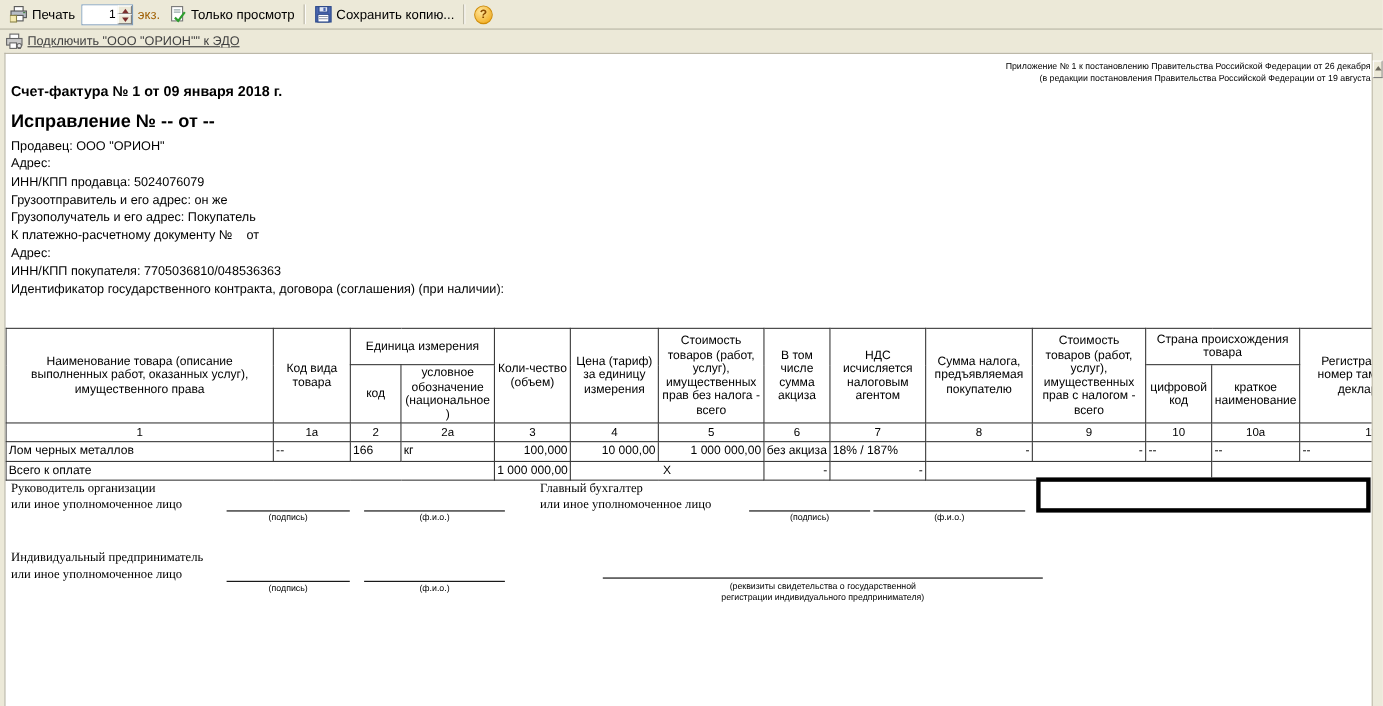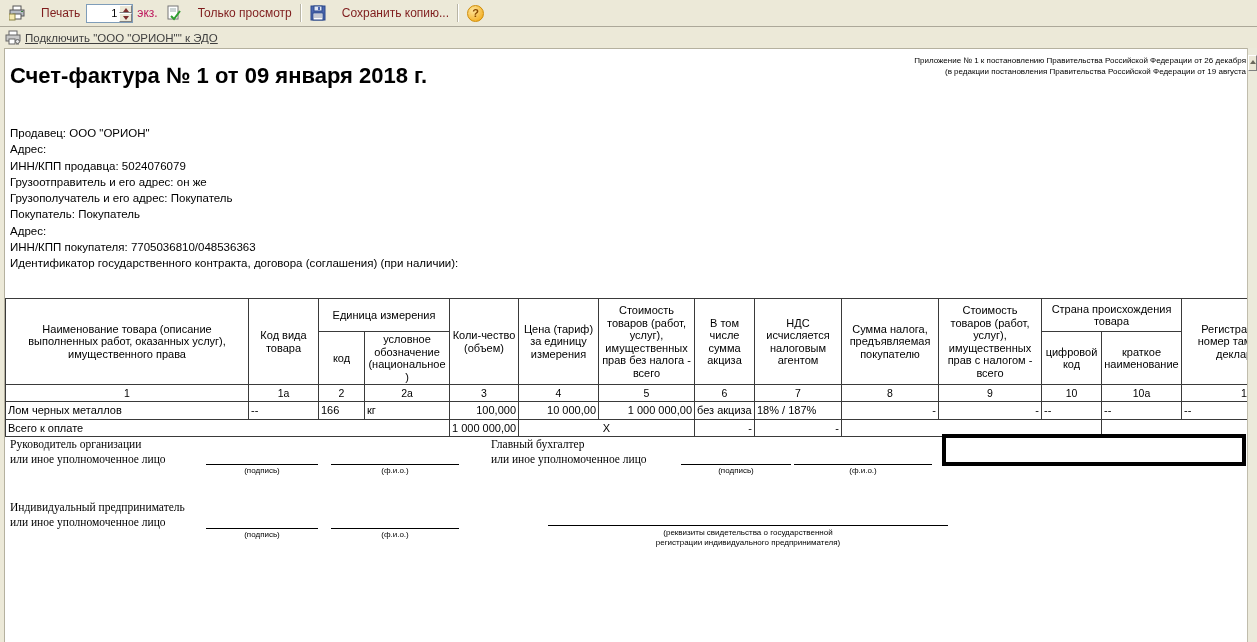--- a/index.html
+++ b/index.html
@@ -6,39 +6,39 @@
   body{
     width:1257px;height:642px;position:relative;overflow:hidden;
     background:#ece9d8;font-family:"Liberation Sans",sans-serif;color:#000;
   }
   
   .toolbar{
     position:absolute;left:0;top:0;width:1257px;height:27px;box-sizing:border-box;
     background:#ece9d8;border-bottom:1px solid #aca899;
     display:flex;align-items:center;padding-left:5px;
   }
-  .tb-btn{display:flex;align-items:center;gap:16px;padding:2px 4px;font-size:12px;color:#7f1d1d;cursor:default;}
-  .tb-label{font-size:12px;color:#be185d;padding:0 4px;}
+  .tb-btn{display:flex;align-items:center;gap:4px;padding:2px 4px;font-size:12px;color:#000000;cursor:default;}
+  .tb-label{font-size:12px;color:#a16207;padding:0 4px;}
   .sep{width:0;height:18px;border-left:1px solid #b9b5a5;border-right:1px solid #ffffff;margin:0 4px;}
   .spinbox{display:flex;align-items:stretch;background:#fff;border:1px solid #7f9db9;height:17px;margin-left:2px;}
   .spinbox input{width:28px;border:none;outline:none;font-size:11px;text-align:right;padding:0 2px;font-family:"Liberation Sans",sans-serif;}
   .spincol{display:flex;flex-direction:column;width:13px;}
   .spinbtn{flex:1;background:#ece9d8;border:1px solid;border-color:#fff #808080 #808080 #fff;position:relative;}
   .spinbtn .tri-up{position:absolute;left:3px;top:2px;width:0;height:0;border-left:3px solid transparent;border-right:3px solid transparent;border-bottom:4px solid #7b2c2c;}
   .spinbtn .tri-dn{position:absolute;left:3px;top:2px;width:0;height:0;border-left:3px solid transparent;border-right:3px solid transparent;border-top:4px solid #7b2c2c;}
   .help-btn{width:15px;height:15px;border-radius:50%;background:radial-gradient(circle at 35% 30%,#ffe59a,#f0a30a);
     border:1px solid #cf8c07;color:#8a4b00;font-size:11px;font-weight:bold;display:flex;align-items:center;justify-content:center;margin-left:4px;}
   
   .linkbar{position:absolute;left:0;top:27px;width:1257px;height:21px;background:#ece9d8;display:flex;align-items:center;padding-left:5px;gap:4px;box-sizing:border-box;}
   .edo-link{font-size:11.5px;color:#3f3f3f;text-decoration:underline;cursor:pointer;}
   
   .doc{position:absolute;left:4px;top:48px;width:1243px;height:594px;background:#fff;overflow:hidden;
        border-left:1px solid #b5b19f;border-top:1px solid #b5b19f;box-sizing:content-box;}
   .fineprint{position:absolute;right:2px;top:7px;text-align:right;font-size:8px;line-height:10.5px;color:#000;white-space:nowrap;}
-  .doc-title{position:absolute;left:5px;top:14px;font-size:22px;font-weight:bold;white-space:nowrap;}
+  .doc-title{position:absolute;left:5px;top:26px;font-size:13px;font-weight:bold;white-space:nowrap;}
   .doc-corr{position:absolute;left:5px;top:52px;font-size:16.5px;font-weight:bold;white-space:nowrap;}
   .details{position:absolute;left:5px;top:76px;font-size:11.5px;line-height:16.3px;white-space:nowrap;}
   
   .inv-table{position:absolute;left:0;top:249px;border-collapse:collapse;table-layout:fixed;width:1306px;font-size:11px;}
   .inv-table th,.inv-table td{border:1px solid #3a3a3a;padding:1px 2px;overflow:hidden;}
   .inv-table th{font-weight:normal;text-align:center;vertical-align:middle;line-height:12.5px;}
   .inv-table td{vertical-align:middle;line-height:13px;white-space:nowrap;}
   .num-row td{text-align:center;font-size:10.5px;}
   .al{text-align:left;} .ar{text-align:right;} .ac{text-align:center;}
   .brk{overflow-wrap:anywhere;}
@@ -126,28 +126,29 @@
 </div>
 
 <div class="doc">
 
   <div class="fineprint">
     <div>Приложение № 1 к постановлению Правительства Российской Федерации от 26 декабря</div>
     <div>(в редакции постановления Правительства Российской Федерации от 19 августа</div>
   </div>
 
   <div class="doc-title">Счет-фактура № 1 от 09 января 2018 г.</div>
+  <div class="doc-corr">Исправление № -- от --</div>
 
   <div class="details">
     <div>Продавец: ООО "ОРИОН"</div>
     <div>Адрес:</div>
     <div>ИНН/КПП продавца: 5024076079</div>
     <div>Грузоотправитель и его адрес: он же</div>
     <div>Грузополучатель и его адрес: Покупатель</div>
-    <div>Покупатель: Покупатель</div>
+    <div>К платежно-расчетному документу №&nbsp;&nbsp;&nbsp; от</div>
     <div>Адрес:</div>
     <div>ИНН/КПП покупателя: 7705036810/048536363</div>
     <div>Идентификатор государственного контракта, договора (соглашения) (при наличии):</div>
   </div>
 
   <table class="inv-table">
     <colgroup>
       <col style="width:243px">
         <col style="width:70px">
         <col style="width:46px">

